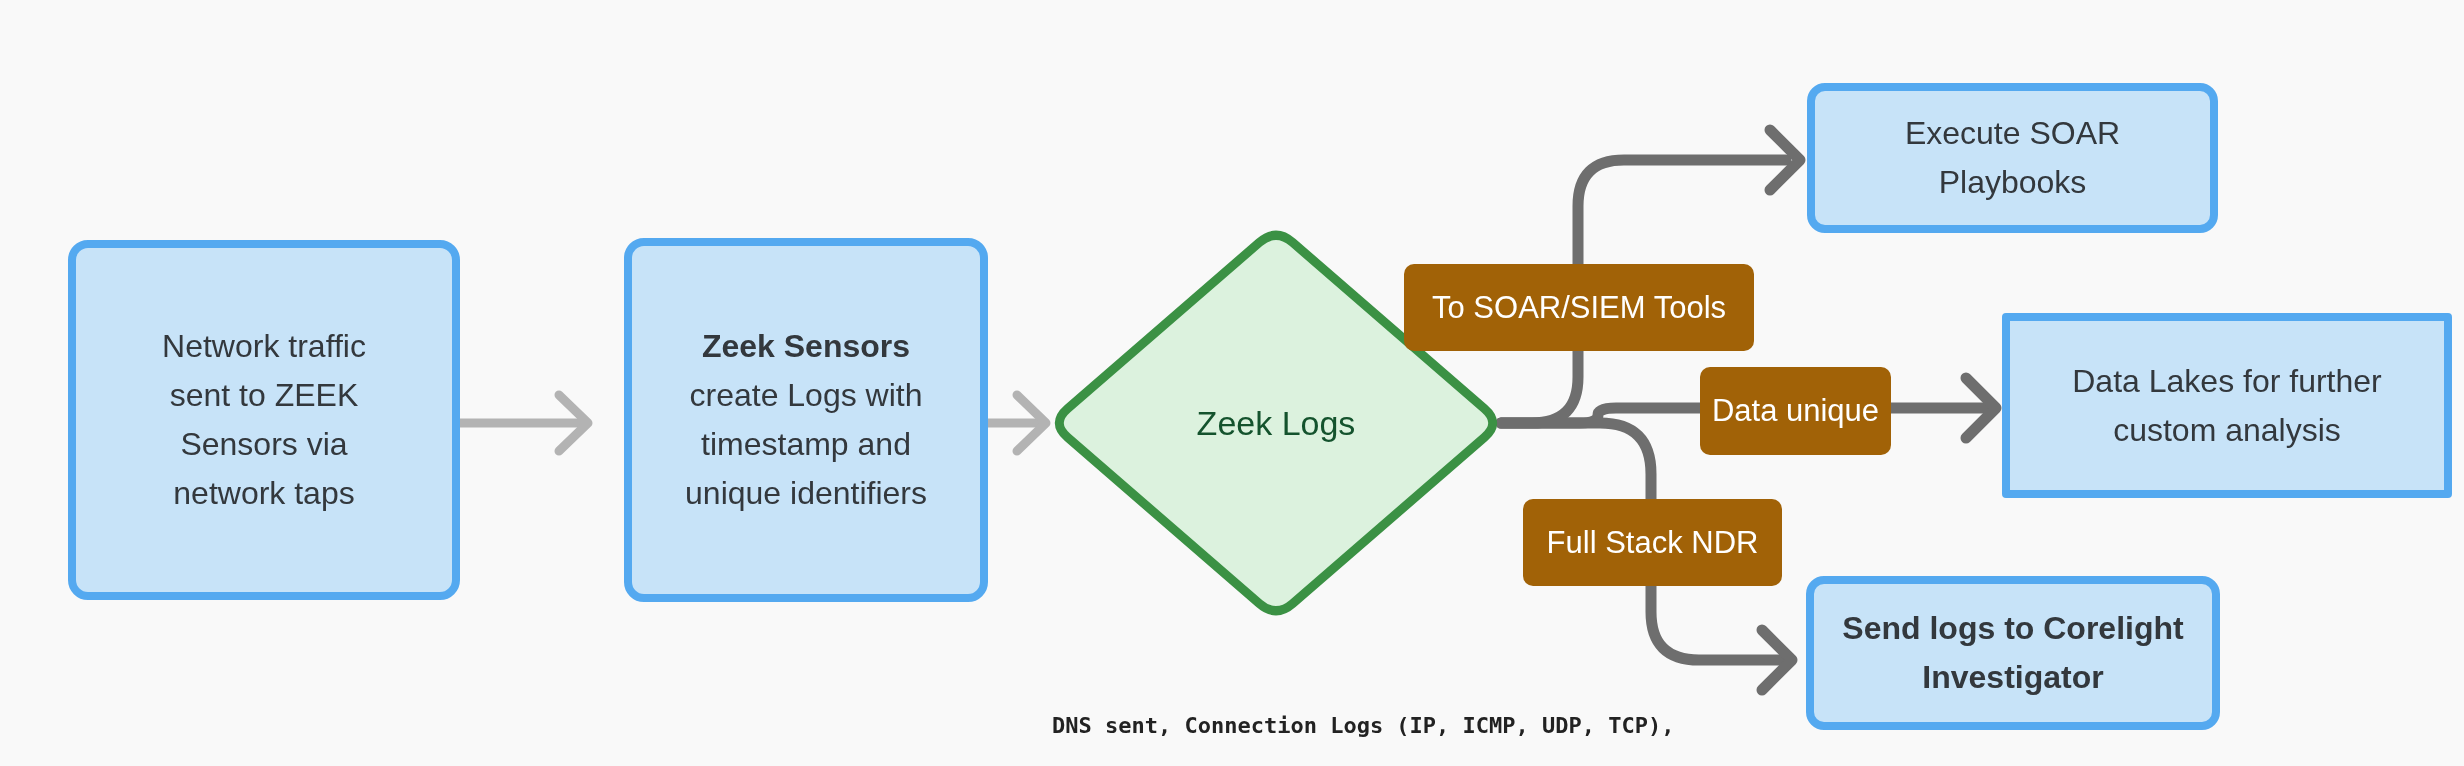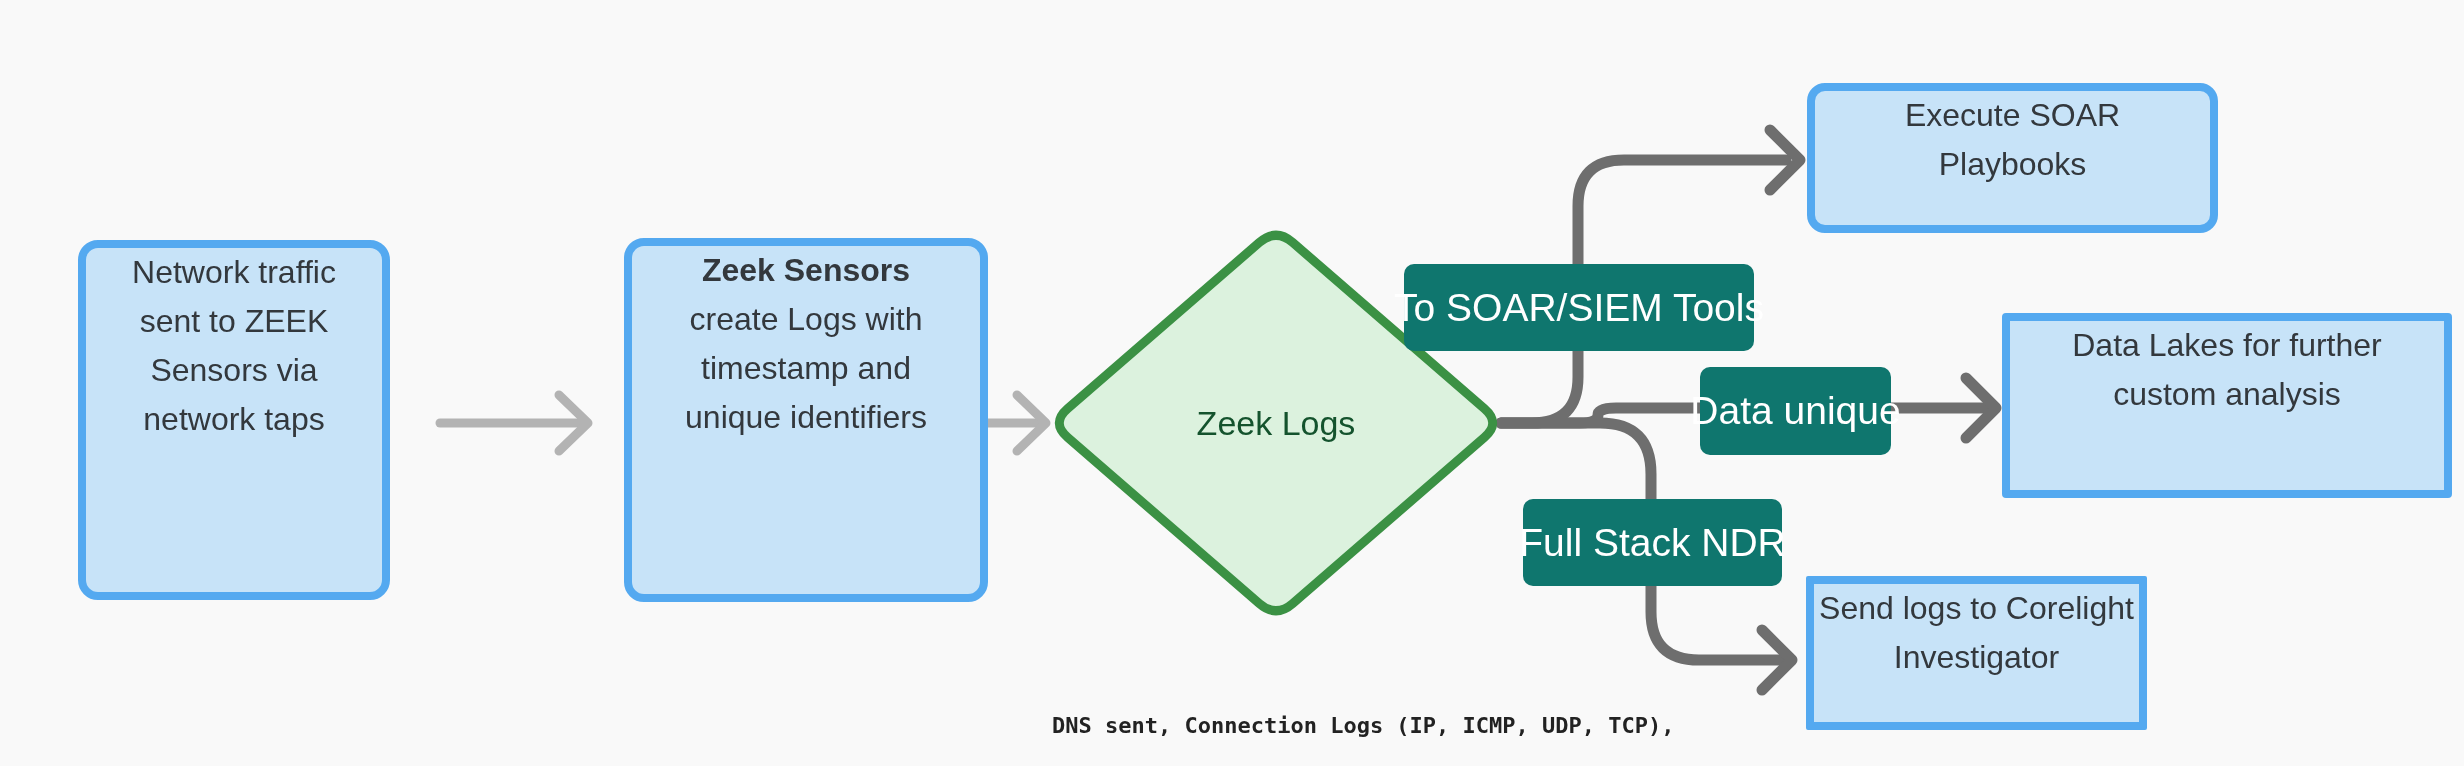--- a/index.html
+++ b/index.html
@@ -6,36 +6,36 @@
   body { font-family:"Liberation Sans","DejaVu Sans",sans-serif; }
   .canvas {
     position:relative; width:2464px; height:766px;
     background:#f9f9f9; overflow:hidden;
   }
   .canvas svg.wires { position:absolute; left:0; top:0; width:2464px; height:766px; }
 
   .node {
     position:absolute; box-sizing:border-box;
     background:#c7e3f8; border:8px solid #54a9f0; border-radius:20px;
-    display:flex; flex-direction:column; align-items:center; justify-content:flex-start;
+    display:flex; flex-direction:column; align-items:center; justify-content:center;
     text-align:center; color:#33383d; font-size:32px; line-height:49px;
     white-space:pre-line;
   }
-  #node-source    { left:78px;   top:240px; width:312px; height:360px; }
+  #node-source    { left:68px;   top:240px; width:392px; height:360px; }
   #node-sensors   { left:592px;  top:238px; width:364px; height:364px;margin-left:32px; }
   #node-sensors .node-title { font-weight:700; }
   #node-soar      { left:1807px; top:83px;  width:411px; height:150px; border-radius:18px; }
   #node-datalakes { left:2002px; top:313px; width:450px; height:185px; border-radius:4px; }
-  #node-corelight { left:1806px; top:576px; width:341px; height:154px; border-radius:2px; }
+  #node-corelight { left:1806px; top:576px; width:414px; height:154px; border-radius:18px;font-weight:bold; }
 
   .edge-label {
     position:absolute; box-sizing:border-box;
-    background:#0f766e; color:#ffffff; border-radius:10px;
+    background:#a16207; color:#ffffff; border-radius:10px;
     display:flex; align-items:center; justify-content:center;
-    font-size:39px; white-space:nowrap; text-align:center;
+    font-size:31px; white-space:nowrap; text-align:center;
   }
   #label-soar      { left:1404px; top:264px; width:350px; height:87px; }
   #label-datalakes { left:1700px; top:367px; width:191px; height:88px; }
   #label-ndr       { left:1523px; top:499px; width:259px; height:87px; }
 
   #diamond-label {
     position:absolute; left:1051px; top:228px; width:450px; height:390px;
     display:flex; align-items:center; justify-content:center;
     color:#14532d; font-size:34px;
   }

